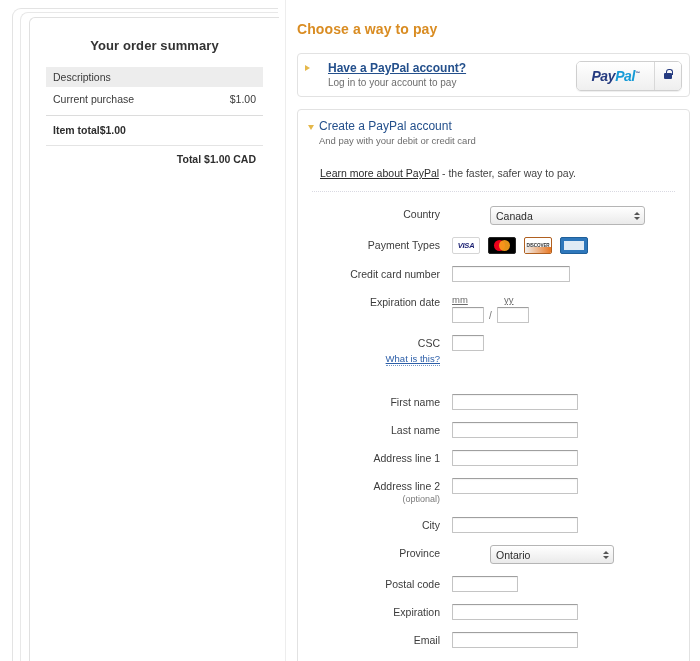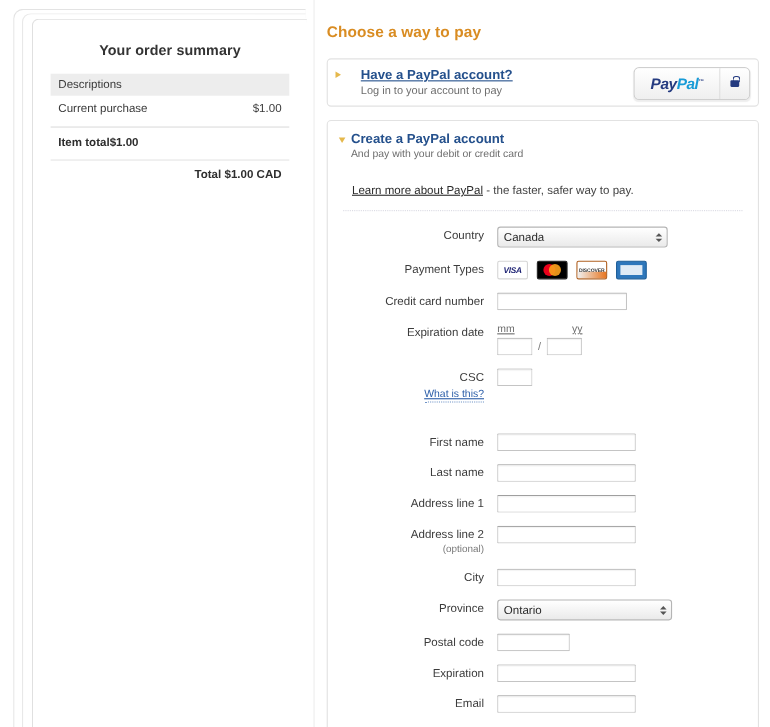--- a/index.html
+++ b/index.html
@@ -173,21 +173,21 @@
     position:relative;
     margin-top:12px;
     border:1px solid #e2e2e2;
     border-radius:4px;
     background:#fff;
     min-height:560px;
     padding:9px 10px 0 10px;
   }
   .create-head { position:relative; padding-left:11px; }
   .create-link {
-    color:#24508c; font-size:12px; font-weight:bold;
+    color:#24508c; font-size:12px; font-weight:normal;
   }
   .create-sub { color:#6d6d6d; font-size:9.5px; margin-top:2px; }
 
   .learn {
     margin:21px 0 0 12px;
     font-size:10.5px;
     color:#444;
   }
   .learn a { color:#2b2b2b; text-decoration:underline; }
 
@@ -227,20 +227,21 @@
 
   .sel {
     width:155px; height:19px;
     border:1px solid #b5b5b5;
     border-radius:3px;
     background:linear-gradient(#ffffff,#eaeaea);
     font-size:10.5px; color:#2c2c2c;
     padding:0 18px 0 5px;
     line-height:18px;
     position:relative;
+    margin-left:38px;
   }
   .sel .txtv { display:inline-block; }
   .sel .arrows {
     position:absolute; right:4px; top:50%; transform:translateY(-50%);
     display:flex; flex-direction:column; align-items:center; gap:2px;
   }
   .ar-up { width:0;height:0;border-bottom:3.5px solid #555;border-left:3px solid transparent;border-right:3px solid transparent; }
   .ar-dn { width:0;height:0;border-top:3.5px solid #555;border-left:3px solid transparent;border-right:3px solid transparent; }
 
   
@@ -254,21 +255,21 @@
   .c-mc { background:#000; border:1px solid #262626; }
   .mc-c1{position:absolute;left:5px;width:11px;height:11px;border-radius:50%;background:#eb001b;}
   .mc-c2{position:absolute;right:5px;width:11px;height:11px;border-radius:50%;background:#f79e1b;opacity:0.92;}
   .c-disc { background:#fff; border:1px solid #b06020; color:#333; font-size:4.6px; letter-spacing:-0.1px; }
   .disc-band{position:absolute;bottom:0;left:0;right:0;height:6px;background:linear-gradient(90deg,#f0f0f0,#e87722);}
   .disc-t{position:relative;z-index:2;}
   .c-amex { background:#2e77bb; border:1px solid #1f5f99; }
   .amex-in{width:20px;height:9px;background:#fff;opacity:.85;}
 
   
-  .exp-hdr { display:flex; gap:36px; font-size:9.5px; color:#6b6b6b; margin-bottom:2px;text-decoration:underline;}
+  .exp-hdr { display:flex; gap:20px; font-size:9.5px; color:#6b6b6b; margin-bottom:2px;text-decoration:underline;}
   .exp-hdr span:first-child{ width:32px; }
   .exp-row { display:flex; align-items:center; gap:5px; }
   .exp-slash { color:#777; font-size:10px; }
 
   .hint { font-size:9.5px; color:#8a8a8a; margin-bottom:4px; }
 </style>
 </head>
 <body>
 
 <div id="page">
@@ -428,21 +429,21 @@
         </div>
 
         <div class="frow">
           <div class="flab">City</div>
           <div class="fctl"><input class="txt w-wide" type="text" value="" style=""></div>
         </div>
 
         <div class="frow">
           <div class="flab">Province</div>
           <div class="fctl">
-            <div class="sel" style="width:159px">
+            <div class="sel" style="width:124px">
               <span class="txtv">Ontario</span>
               <span class="arrows">
                 <span class="ar-up"></span>
                   <span class="ar-dn"></span>
               </span>
             </div>
           </div>
         </div>
 
         <div class="frow">

